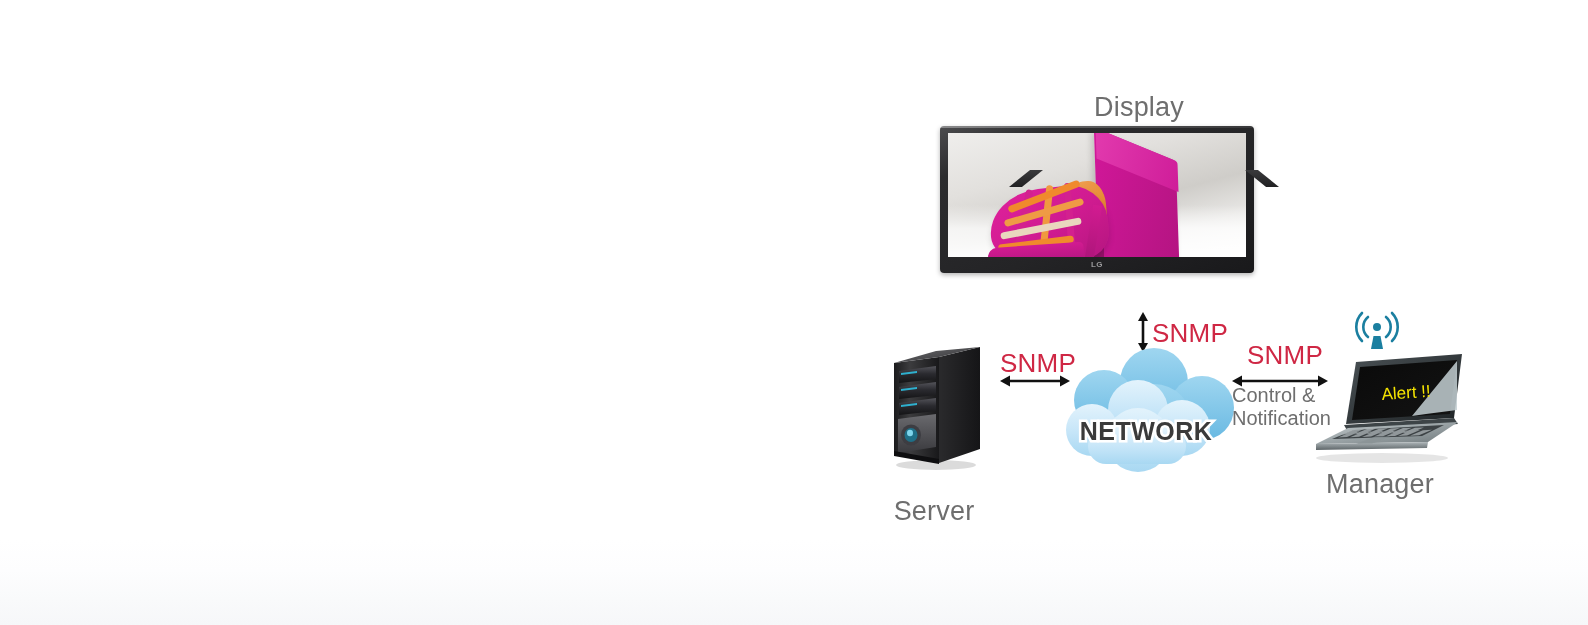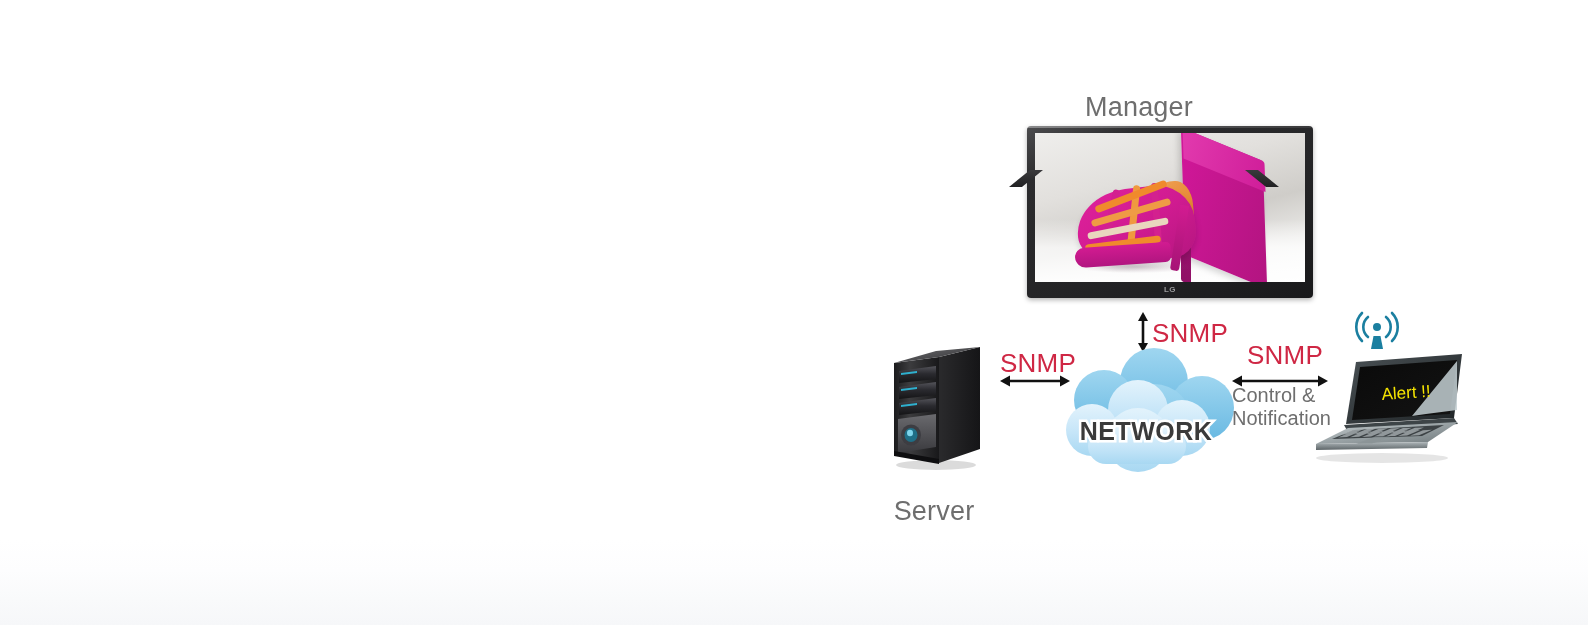--- a/index.html
+++ b/index.html
@@ -61,24 +61,25 @@
     line-height: 23px;
     white-space: nowrap;
     text-align: left;
   }
 
   
   #display-label { left: 1058px; top: 92px; width: 162px; }
 
   .tv {
     position: absolute;
-    left: 1027px;
+    left: 940px;
     top: 126px;
     width: 286px;
-    height: 172px;
+    height: 147px;
+    padding-left: 28px;
   }
   .tv-bezel {
     position: absolute;
     inset: 0;
     background: linear-gradient(155deg, #4c4c4e 0%, #2c2c2e 18%, #242426 60%, #19191b 100%);
     border-radius: 4px;
     box-shadow: 0 2px 5px rgba(0,0,0,0.30);
   }
   .tv-bezel::after {
     content: "";
@@ -267,21 +268,21 @@
 </style>
 </head>
 <body>
 
 <div id="canvas">
 
   <div class="bottom-band"></div>
 
   <div class="diagram">
 
-    <div class="cap" id="display-label">Manager</div>
+    <div class="cap" id="display-label">Display</div>
 
     <div class="tv">
       <div class="tv-bezel"></div>
       <div class="tv-screen">
         <div class="art">
           <div class="clutch"></div>
           <div class="clutch-flap"></div>
           <div class="clutch-edge"></div>
           <div class="shoe-shadow"></div>
           <div class="shoe-counter"></div>
@@ -485,15 +486,16 @@
           <polygon points="72,82 85,76.7 94,76.3 81,81.6"></polygon>
           <polygon points="84,81.7 97,76.4 106,76 93,81.3"></polygon>
           <polygon points="96,81.4 109,76.1 118,75.7 105,81"></polygon>
           <polygon points="108,81.1 121,75.8 130,75.4 117,80.7"></polygon>
         </g>
 
         <polygon points="62,92 80,85 96,84.4 78,91.4" fill="#8b9396" opacity="0.8"></polygon>
       </svg>
     </div>
 
+    <div class="cap" id="manager-label">Manager</div>
 
   </div>
 </div>
 
 </body></html>

